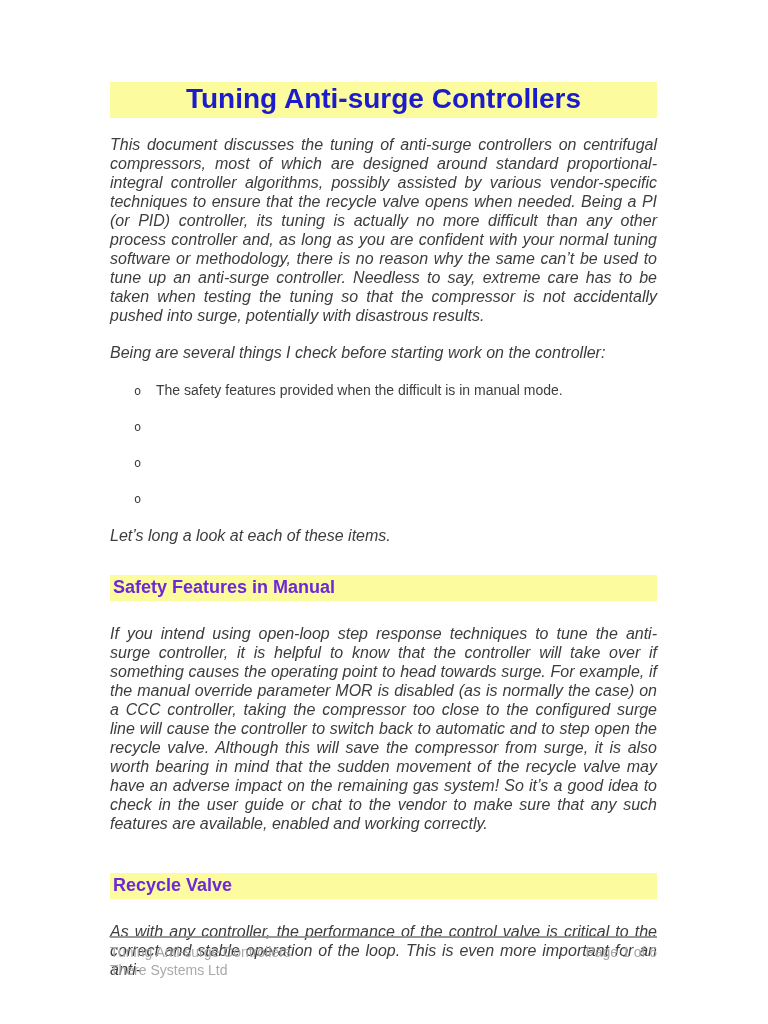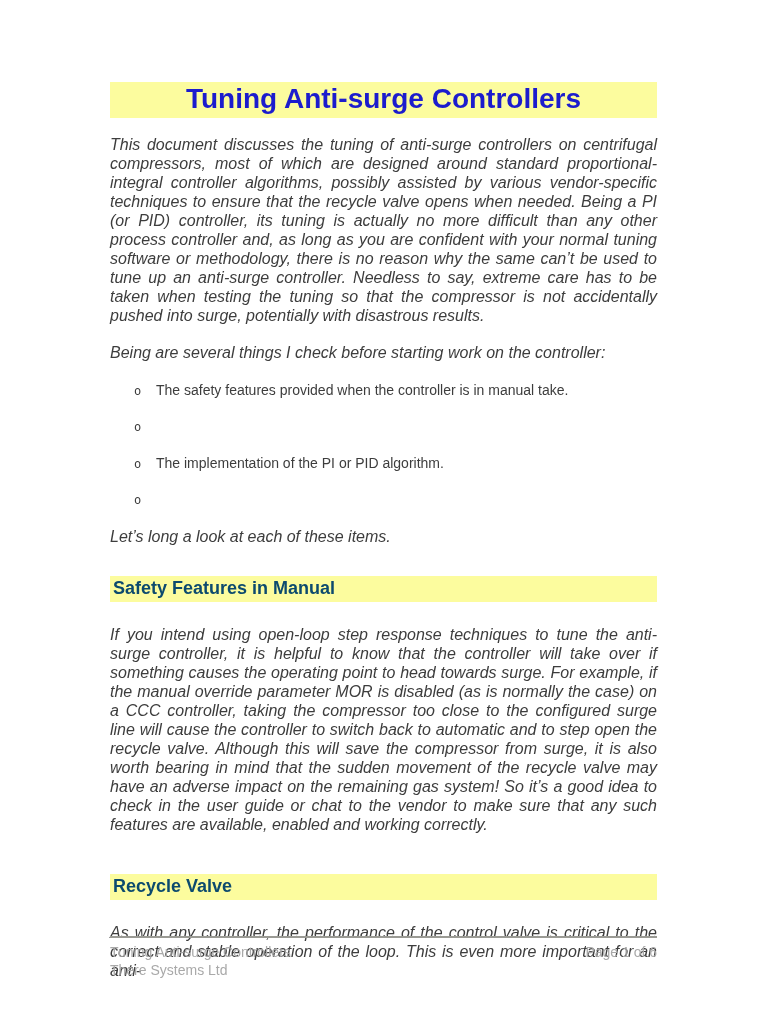--- a/index.html
+++ b/index.html
@@ -68,21 +68,21 @@
   }
   .section-bar {
     background: #fcfc9e;
     padding: 2px 0 3px 3px;
     margin: 30px 0 23px 0;
   }
   .section-heading {
     font-size: 18px;
     line-height: 21px;
     font-weight: bold;
-    color: #0c4a6e;
+    color: #6d28d9;
   }
   .section-bar.second {
     margin-top: 40px;
   }
   .footer {
     position: absolute;
     left: 110px;
     top: 936px;
     width: 547px;
     color: #a9a9a9;
@@ -108,28 +108,27 @@
       <h1 class="title-text">Tuning Anti-surge Controllers</h1>
     </div>
 
     <p class="body-text">This document discusses the tuning of anti-surge controllers on centrifugal compressors, most of which are designed around standard proportional-integral controller algorithms, possibly assisted by various vendor-specific techniques to ensure that the recycle valve opens when needed. Being a PI (or PID) controller, its tuning is actually no more difficult than any other process controller and, as long as you are confident with your normal tuning software or methodology, there is no reason why the same can’t be used to tune up an anti-surge controller. Needless to say, extreme care has to be taken when testing the tuning so that the compressor is not accidentally pushed into surge, potentially with disastrous results.</p>
 
     <p class="body-text">Being are several things I check before starting work on the controller:</p>
 
     <ul class="checklist">
       <li>
         <span class="bullet">o</span>
-        <span>The safety features provided when the controller is in manual take.</span>
+        <span>The safety features provided when the difficult is in manual mode.</span>
       </li>
       <li>
         <span class="bullet">o</span>
       </li>
       <li>
         <span class="bullet">o</span>
-        <span>The implementation of the PI or PID algorithm.</span>
       </li>
       <li>
         <span class="bullet">o</span>
       </li>
     </ul>
 
     <p class="body-text outro">Let’s long a look at each of these items.</p>
 
     <div class="section-bar">
       <h2 class="section-heading" style="margin:0">Safety Features in Manual</h2>

